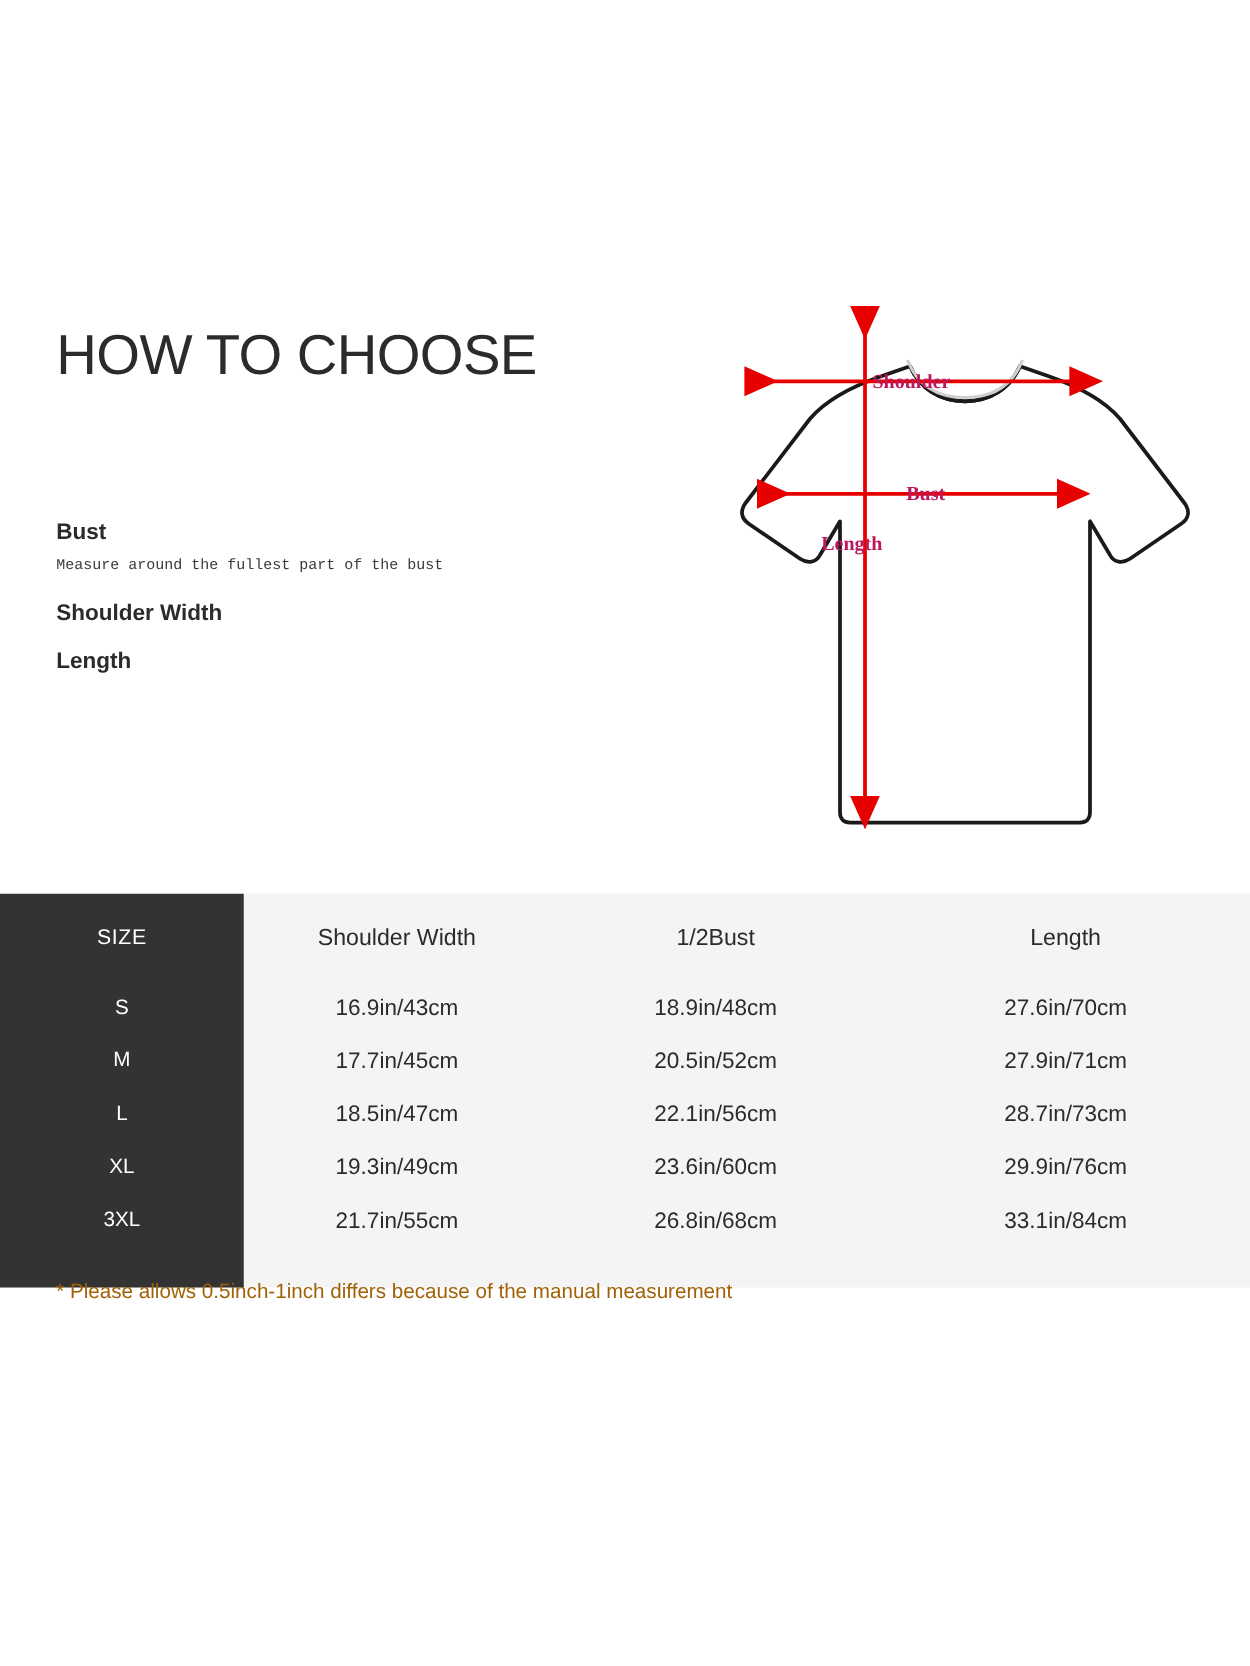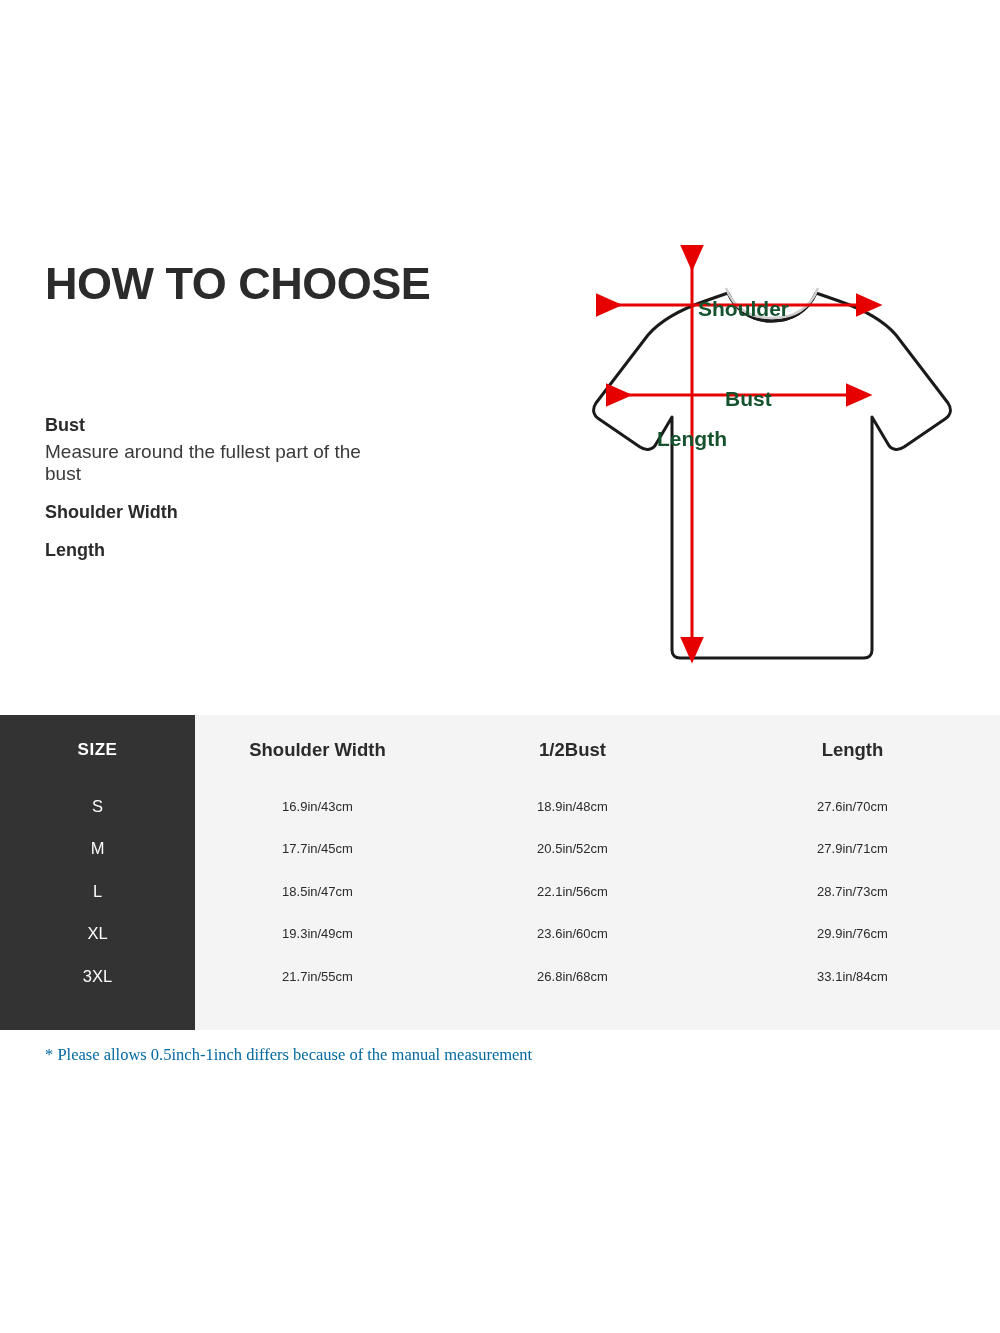--- a/index.html
+++ b/index.html
@@ -32,64 +32,66 @@
     height: 715px;
   }
 
   .headline {
     position: absolute;
     left: 45px;
     top: 258px;
     width: 470px;
     font-size: 45px;
     line-height: 52px;
-    font-weight: bold;
+    font-weight: normal;
     letter-spacing: -0.5px;
     color: #2b2b2b;
   }
 
   .defs {
     position: absolute;
     left: 45px;
     top: 415px;
     width: 470px;
   }
   .def-block {
     margin-bottom: 17px;
   }
   .def-term {
     font-size: 18px;
     font-weight: bold;
     color: #2b2b2b;
     margin-bottom: 5px;
   }
   .def-desc {
-    font-size: 19px;
+    font-size: 12px;
     line-height: 22px;
     color: #3a3a3a;
     max-width: 340px;
+    font-family: Liberation Mono, monospace;
   }
 
   
   .shirt-wrap {
     position: absolute;
     left: 500px;
     top: 235px;
     width: 480px;
     height: 460px;
   }
   .shirt-svg {
     display: block;
   }
   .dim-label {
     position: absolute;
-    color: #14532d;
-    font-size: 21px;
+    color: #be185d;
+    font-size: 16px;
     font-weight: bold;
     white-space: nowrap;
+    font-family: Liberation Serif, serif;
   }
   .lbl-shoulder { left: 198px; top: 62px; }
   .lbl-bust { left: 225px; top: 152px; }
   .lbl-length { left: 157px; top: 192px; }
 
   
   .table-area {
     position: absolute;
     left: 0;
     top: 715px;
@@ -111,50 +113,49 @@
     width: 1000px;
     table-layout: fixed;
   }
   table.size-table th, table.size-table td {
     text-align: center;
     font-weight: normal;
   }
   table.size-table thead th {
     height: 68px;
     font-size: 18.5px;
-    font-weight: bold;
+    font-weight: normal;
     color: #2b2b2b;
   }
   table.size-table thead th.size-head {
     color: #ffffff;
     font-size: 17px;
     letter-spacing: 0.5px;
   }
   table.size-table tbody td {
     height: 40.5px;
-    font-size: 13px;
+    font-size: 18px;
     color: #2b2b2b;
   }
   table.size-table tbody td.size-cell {
     color: #ffffff;
     font-size: 16.5px;
   }
   col.c-size { width: 195px; }
   col.c-shoulder { width: 245px; }
   col.c-bust { width: 265px; }
   col.c-length { width: 295px; }
 
   
   .footnote {
     position: absolute;
     left: 45px;
-    top: 1045px;
+    top: 1024px;
     font-size: 16.5px;
-    color: #0369a1;
-    font-family: Liberation Serif, serif;
+    color: #a16207;
   }
 </style>
 </head>
 <body>
 
 <div class="page">
 
   <div class="top-section">
 
     <div class="headline">

